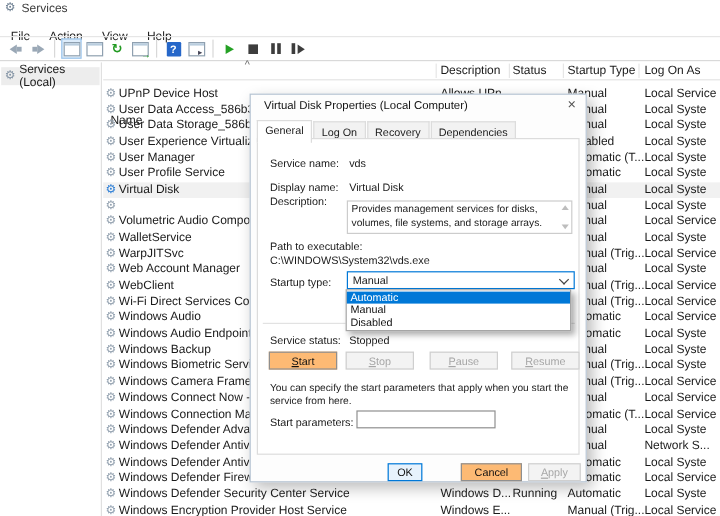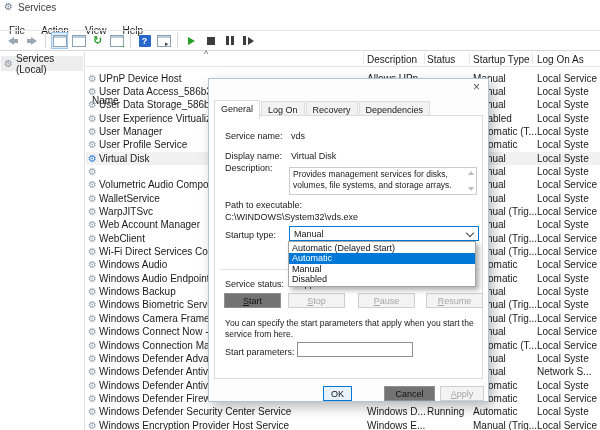--- a/index.html
+++ b/index.html
@@ -62,21 +62,21 @@
   #dialog .lbl,#dialog .val{position:absolute;white-space:nowrap;z-index:2}
   .descbox{position:absolute;left:80px;top:88px;width:188px;height:28px;border:1px solid #cccccc;background:#fff;z-index:2;box-sizing:border-box}
   .descbox .txt{position:absolute;left:3px;top:1px;right:12px;font-size:8.5px;line-height:11px}
   .sc-up,.sc-dn{position:absolute;right:2px;width:0;height:0;border-left:3px solid transparent;border-right:3px solid transparent}
   .sc-up{top:3px;border-bottom:4px solid #bdbdbd}
   .sc-dn{bottom:3px;border-top:4px solid #bdbdbd}
   .combo{position:absolute;left:80px;top:147px;width:190px;height:15px;border:1px solid var(--accent,#0078d7);
          background:#fff;z-index:2;display:flex;align-items:center;padding-left:4px;box-sizing:border-box}
   .combo .chev{position:absolute;right:5px;top:3px;width:5px;height:5px;border-right:1px solid #444;border-bottom:1px solid #444;transform:rotate(45deg)}
   .hsep{position:absolute;left:10px;top:190px;width:260px;height:1px;background:#e2e2e2;z-index:2}
-  .btn{position:absolute;height:15px;line-height:14px;text-align:center;background:#737373;border:1px solid #8f8f8f;
+  .btn{position:absolute;height:15px;line-height:14px;text-align:center;background:#fdba74;border:1px solid #8f8f8f;
        color:#111;z-index:2;box-sizing:border-box}
   .btn.disabled{background:#f3f3f3;border-color:#cfcfcf;color:#a6a6a6}
   .btn.default{background:#e7f2fc;border-color:var(--accent,#0078d7)}
   .ak::first-letter{text-decoration:underline}
   .note{position:absolute;left:16px;top:239px;width:262px;font-size:8.5px;line-height:11px;z-index:2}
   .paraminput{position:absolute;left:88px;top:263px;width:116px;height:15px;border:1px solid #8f8f8f;background:#fff;z-index:2;
               box-sizing:border-box;font:inherit;padding:0 2px;outline:none}
   
   #dropdown{position:absolute;left:288px;top:241px;width:188px;background:#fff;border:1px solid #a5a5a5;
             box-shadow:3px 3px 5px rgba(0,0,0,.32);z-index:20;font-size:9px;padding:1px 0;box-sizing:border-box}
@@ -358,20 +358,21 @@
         <span class="cell c-name">Windows Encryption Provider Host Service</span>
         <span class="cell c-desc">Windows E...</span>
         <span class="cell c-status"></span>
         <span class="cell c-startup">Manual (Trig...</span>
         <span class="cell c-logon">Local Service</span>
       </div>
     </div>
 
   <div id="dialog">
     <div class="dlg-title">
+      <span>Virtual Disk Properties (Local Computer)</span>
       <span class="dlg-close">×</span>
     </div>
     <div class="tabs">
         <span class="tab active">General</span>
         <span class="tab">Log On</span>
         <span class="tab">Recovery</span>
         <span class="tab">Dependencies</span>
       </div>
     <div class="panel"></div>
 
@@ -411,19 +412,18 @@
 
     <span class="lbl" style="left:16px;top:268px">Start parameters:</span>
     <input class="paraminput" value="" style="">
 
     <div class="btn default" style="left:114px;top:307px;width:29px">OK</div>
     <div class="btn" style="left:175px;top:307px;width:51px">Cancel</div>
     <div class="btn ak disabled" style="left:231px;top:307px;width:44px">Apply</div>
   </div>
 
   <div id="dropdown">
-      <div class="dd-item">Automatic (Delayed Start)</div>
       <div class="dd-item hl">Automatic</div>
       <div class="dd-item">Manual</div>
       <div class="dd-item">Disabled</div>
     </div>
 
 </div>
 
 </body></html>

